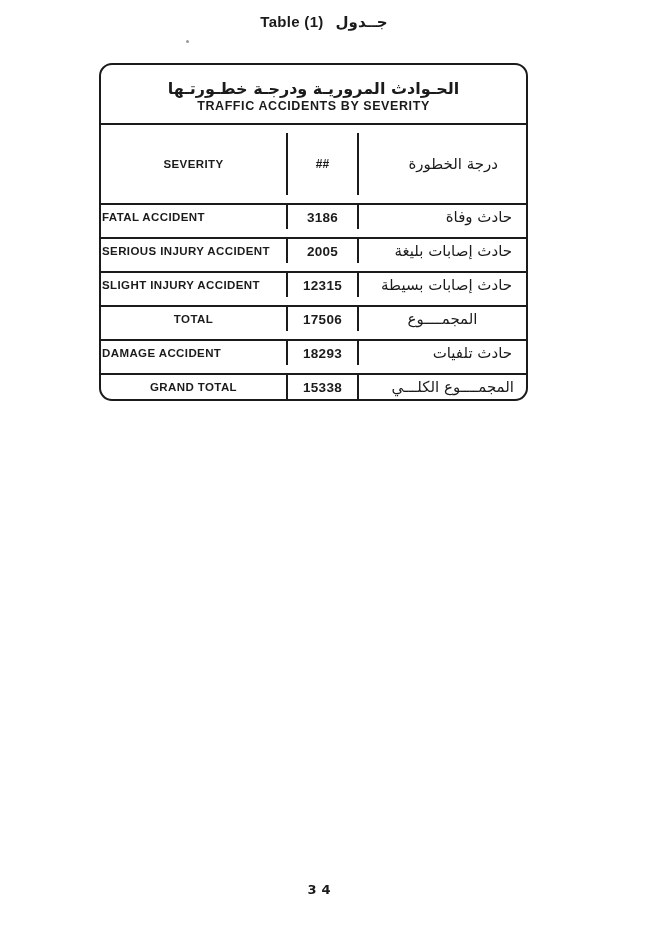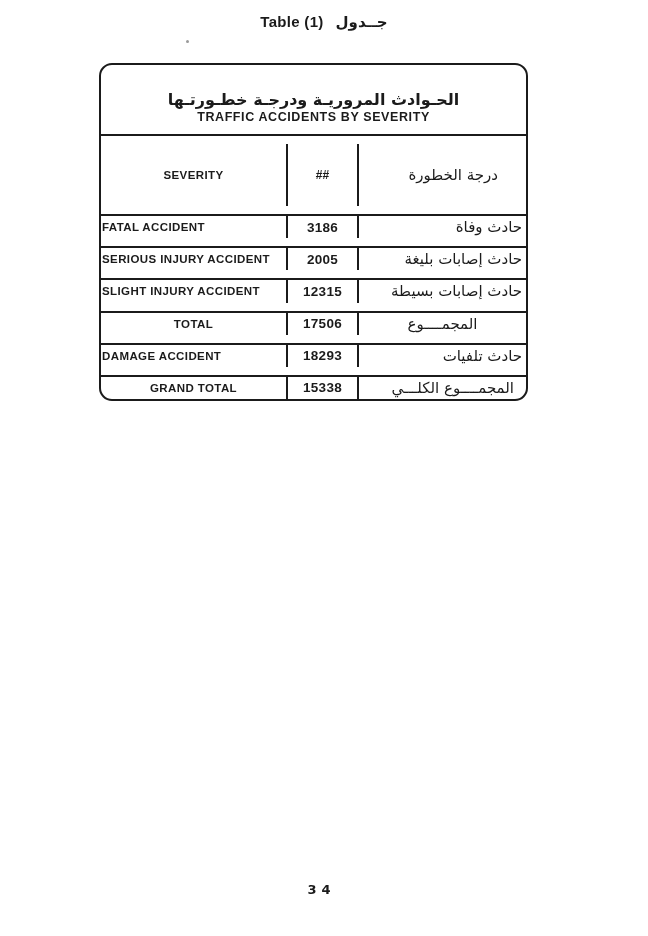--- a/index.html
+++ b/index.html
@@ -35,21 +35,21 @@
   .tbl{
     position:absolute;left:99px;top:63px;width:429px;height:338px;
     border:2px solid var(--ink);border-radius:13px;
     display:flex;flex-direction:column;
     box-sizing:border-box;background:var(--paper);
   }
   .tbl-title{
     height:52px;flex:0 0 52px;
     border-bottom:2px solid var(--ink);
     display:flex;flex-direction:column;align-items:center;justify-content:center;
-    gap:2px;padding-top:17px;
+    gap:2px;padding-top:6px;
   }
   .tbl-title .ar{
     font-family:"DejaVu Sans",sans-serif;
     font-size:16px;font-weight:bold;direction:rtl;line-height:1.1;
   }
   .tbl-title .en{
     font-size:12.5px;font-weight:bold;letter-spacing:0.6px;line-height:1.1;
   }
   .row{
     display:grid;grid-template-columns:185px 71px 1fr;
@@ -69,21 +69,21 @@
   }
   .hash{
     font-size:12px;font-weight:bold;
   }
   .num{
     font-size:13.5px;font-weight:600;letter-spacing:0.3px;
   }
   .ar-cell{
     font-family:"DejaVu Sans",sans-serif;
     font-size:15px;direction:rtl;justify-content:flex-start;
-    padding-right:4px;
+    padding-right:14px;
   }
   .ar-cell.hdr{padding-right:28px;font-size:15px;}
   .ar-cell.centered{justify-content:center;padding-right:0;}
   .ar-cell.tight{padding-right:12px;}
   
   .page-number{
     position:absolute;top:882px;left:0;width:100%;
     text-align:center;
     font-family:"DejaVu Sans",sans-serif;
     font-size:13px;font-weight:bold;letter-spacing:5px;

